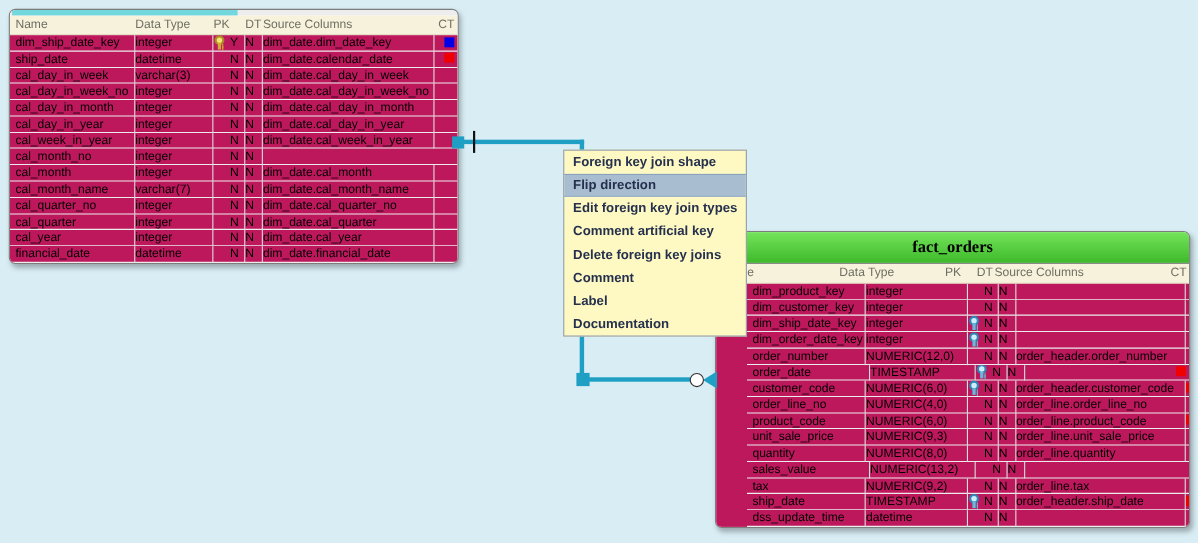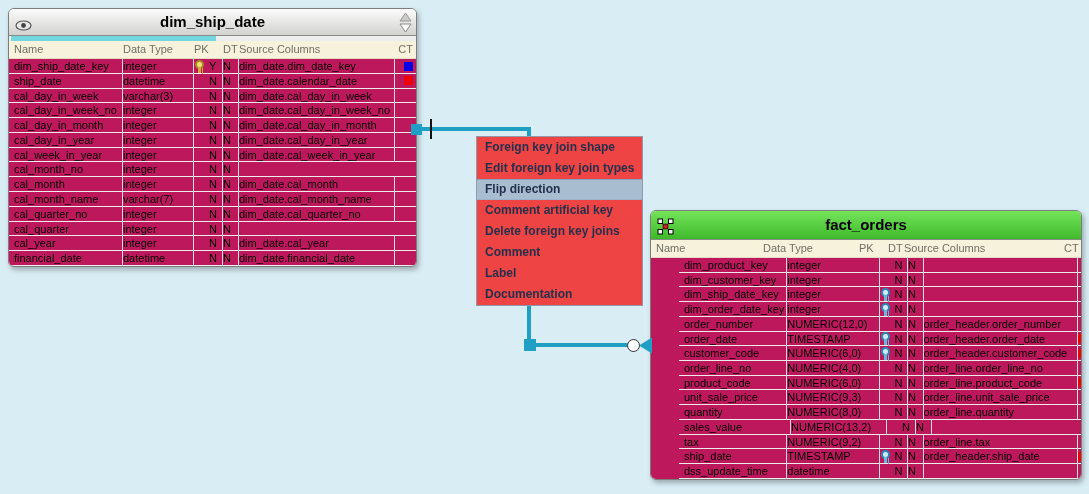--- a/index.html
+++ b/index.html
@@ -3,21 +3,21 @@
 <meta charset="utf-8">
 <style>
   html,body{margin:0;padding:0;background:var(--canvasBg,#d9edf4);font-family:"Liberation Sans",sans-serif;}
   .canvas{position:relative;width:1089px;height:494px;background:var(--canvasBg,#d9edf4);overflow:hidden;}
 
   
   .etable{position:absolute;background:#fff;border:1.5px solid #7d7d7d;border-radius:6px;
           box-shadow:2px 3px 5px rgba(80,90,95,.45);z-index:2;overflow:hidden;}
   .ehead{position:relative;text-align:center;font-weight:bold;font-size:15px;color:#000;border-bottom:1px solid #8a8a8a;}
   .ehead.gray{height:26px;line-height:26px;background:linear-gradient(var(--dimHeaderTop,#fbfbfb),var(--dimHeaderBottom,#d2d2d0));}
-  .ehead.green{height:28px;line-height:28px;background:linear-gradient(var(--factHeaderTop,#74e45b),var(--factHeaderBottom,#3eb92a));}
+  .ehead.green{height:28px;line-height:28px;background:linear-gradient(var(--factHeaderTop,#74e45b),var(--factHeaderBottom,#3eb92a));font-family:Liberation Serif, serif;}
   .hicon{position:absolute;left:6px;top:4px;}
   .harrows{position:absolute;right:4px;top:2px;}
   .scrollstrip{height:5px;background:#ededed;position:relative;}
   .scrollthumb{position:absolute;left:2px;top:0;height:5px;width:205px;background:var(--scrollThumb,#72d8dd);}
   .colhead{display:flex;height:17px;line-height:17px;background:var(--colheadBg,#f7f2dc);
            color:#6f6f63;font-size:11px;border-bottom:1px solid #e2dcc2;padding-left:5px;}
   .tbody{background:#be185d;}
   .r{display:flex;height:14.79px;line-height:14.5px;font-size:11px;color:#000;padding-left:5px;
      box-shadow:inset 0 -1px 0 #ececec;}
   .fact .r{height:14.73px;margin-left:28px;}
@@ -48,57 +48,42 @@
   .ct-red{background:var(--ctRed,#f00000);}
 
   
   .seg{position:absolute;background:var(--connector,#1f9fc4);z-index:3;}
   .handle{position:absolute;background:var(--connector,#1f9fc4);z-index:4;}
   .tick{position:absolute;width:2px;height:20px;background:#111;z-index:4;}
   .termcircle{position:absolute;width:11px;height:11px;background:#fff;border:1.5px solid #333;border-radius:50%;z-index:4;}
   .crow{position:absolute;z-index:3;}
 
   
-  .menu{position:absolute;width:165px;background:#ef4444;border:1px solid #8f9bab;z-index:10;
-        font-size:12px;font-weight:bold;color:#25304d;}
+  .menu{position:absolute;width:165px;background:#fef9c3;border:1px solid #8f9bab;z-index:10;
+        font-size:12px;font-weight:bold;color:#25304d;margin-left:36px;}
   .mi{height:21px;line-height:21px;padding-left:8px;white-space:nowrap;}
   .mi.sel{background:var(--menuHighlight,#a9bdd1);box-shadow:inset 0 1px 0 #8ba2bc, inset 0 -1px 0 #9db1c8;}
 </style>
 </head>
 <body>
 
 <div class="canvas">
 
   <div class="seg" style="left:415px;top:127px;width:116px;height:4px;"></div>
   <div class="seg" style="left:527px;top:127px;width:4px;height:220px;"></div>
   <div class="seg" style="left:529px;top:343px;width:100px;height:4px;"></div>
   <div class="handle" style="left:411px;top:124px;width:11px;height:11px;"></div>
   <div class="handle" style="left:524px;top:339px;width:12px;height:12px;"></div>
   <div class="tick" style="left:430px;top:119px;"></div>
   <div class="termcircle" style="left:627px;top:339px;"></div>
   <svg class="crow" style="left:639px;top:337px;" width="13" height="17">
     <polygon points="0,8.5 13,0.5 13,16.5" fill="#1f9fc4"></polygon>
   </svg>
 
   <div class="etable dim" style="left:8px;top:8px;width:407px;">
-    <div class="ehead gray">
-      <span class="hicon">
-        <svg width="17" height="11">
-            <ellipse cx="8.5" cy="5.5" rx="7.5" ry="4.5" fill="#e8e8e8" stroke="#555" stroke-width="1.2"></ellipse>
-            <circle cx="8.5" cy="5.5" r="2.4" fill="#444"></circle>
-          </svg>
-      </span>
-      <span>dim_ship_date</span>
-      <span class="harrows">
-        <svg width="13" height="22">
-          <polygon points="6.5,2 12,10 1,10" fill="#cbcbcb" stroke="#9a9a9a"></polygon>
-          <polygon points="1,13 12,13 6.5,21" fill="#ffffff" stroke="#8a8a8a"></polygon>
-        </svg>
-      </span>
-    </div>
     <div class="scrollstrip">
       <div class="scrollthumb"></div>
     </div>
     <div class="colhead">
       <span class="c w-name">Name</span>
       <span class="c w-type">Data Type</span>
       <span class="c w-pkhead">PK</span>
       <span class="c w-dt">DT</span>
       <span class="c w-src">Source Columns</span>
       <span class="c w-ct">CT</span>
@@ -213,20 +198,21 @@
           <span class="c sep w-src">dim_date.cal_quarter_no</span>
           <span class="c w-ct"><i class="ctsq none"></i></span>
         </div>
 
         <div class="r">
           <span class="c sep w-name">cal_quarter</span>
           <span class="c sep w-type">integer</span>
           <span class="c w-key"><i class="keyicon none"></i></span>
           <span class="c sep w-pk">N</span>
           <span class="c sep w-dt">N</span>
+          <span class="c sep w-src">dim_date.cal_quarter</span>
           <span class="c w-ct"><i class="ctsq none"></i></span>
         </div>
 
         <div class="r">
           <span class="c sep w-name">cal_year</span>
           <span class="c sep w-type">integer</span>
           <span class="c w-key"><i class="keyicon none"></i></span>
           <span class="c sep w-pk">N</span>
           <span class="c sep w-dt">N</span>
           <span class="c sep w-src">dim_date.cal_year</span>
@@ -319,21 +305,20 @@
           <span class="c sep w-src">order_header.order_number</span>
           <span class="c w-ct"><i class="ctsq none"></i></span>
         </div>
 
         <div class="r">
           <span class="c sep w-name">order_date</span>
           <span class="c sep w-type">TIMESTAMP</span>
           <span class="c w-key"><i class="keyicon key-blue"></i></span>
           <span class="c sep w-pk">N</span>
           <span class="c sep w-dt">N</span>
-          <span class="c sep w-src">order_header.order_date</span>
           <span class="c w-ct"><i class="ctsq ct-red"></i></span>
         </div>
 
         <div class="r">
           <span class="c sep w-name">customer_code</span>
           <span class="c sep w-type">NUMERIC(6,0)</span>
           <span class="c w-key"><i class="keyicon key-blue"></i></span>
           <span class="c sep w-pk">N</span>
           <span class="c sep w-dt">N</span>
           <span class="c sep w-src">order_header.customer_code</span>
@@ -418,23 +403,23 @@
           <span class="c sep w-src"></span>
           <span class="c w-ct"><i class="ctsq none"></i></span>
         </div>
       </div>
   </div>
 
   <div class="menu" style="left:476px;top:136px;">
 
       <div class="mi">Foreign key join shape</div>
 
+      <div class="mi sel">Flip direction</div>
+
       <div class="mi">Edit foreign key join types</div>
-
-      <div class="mi sel">Flip direction</div>
 
       <div class="mi">Comment artificial key</div>
 
       <div class="mi">Delete foreign key joins</div>
 
       <div class="mi">Comment</div>
 
       <div class="mi">Label</div>
 
       <div class="mi">Documentation</div>

